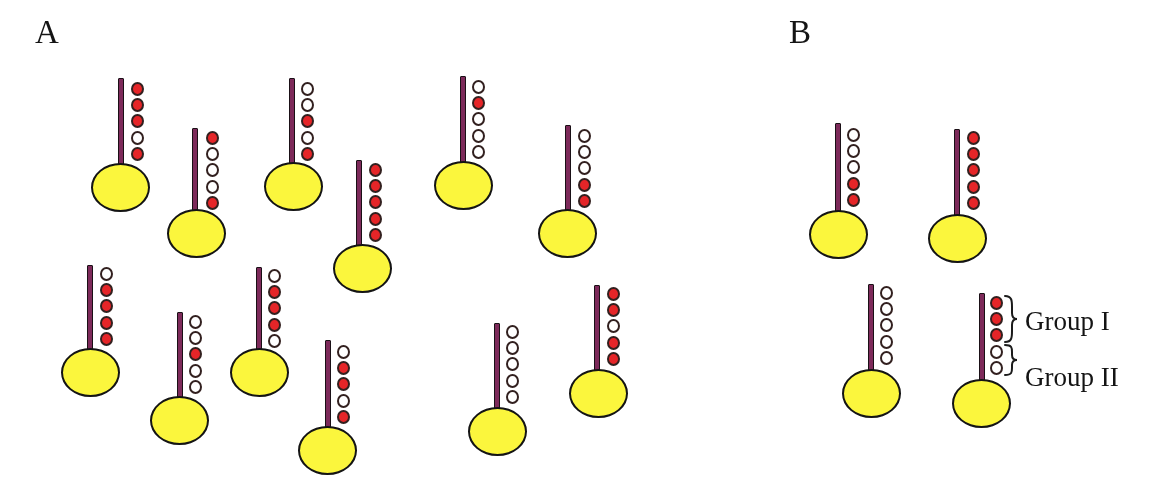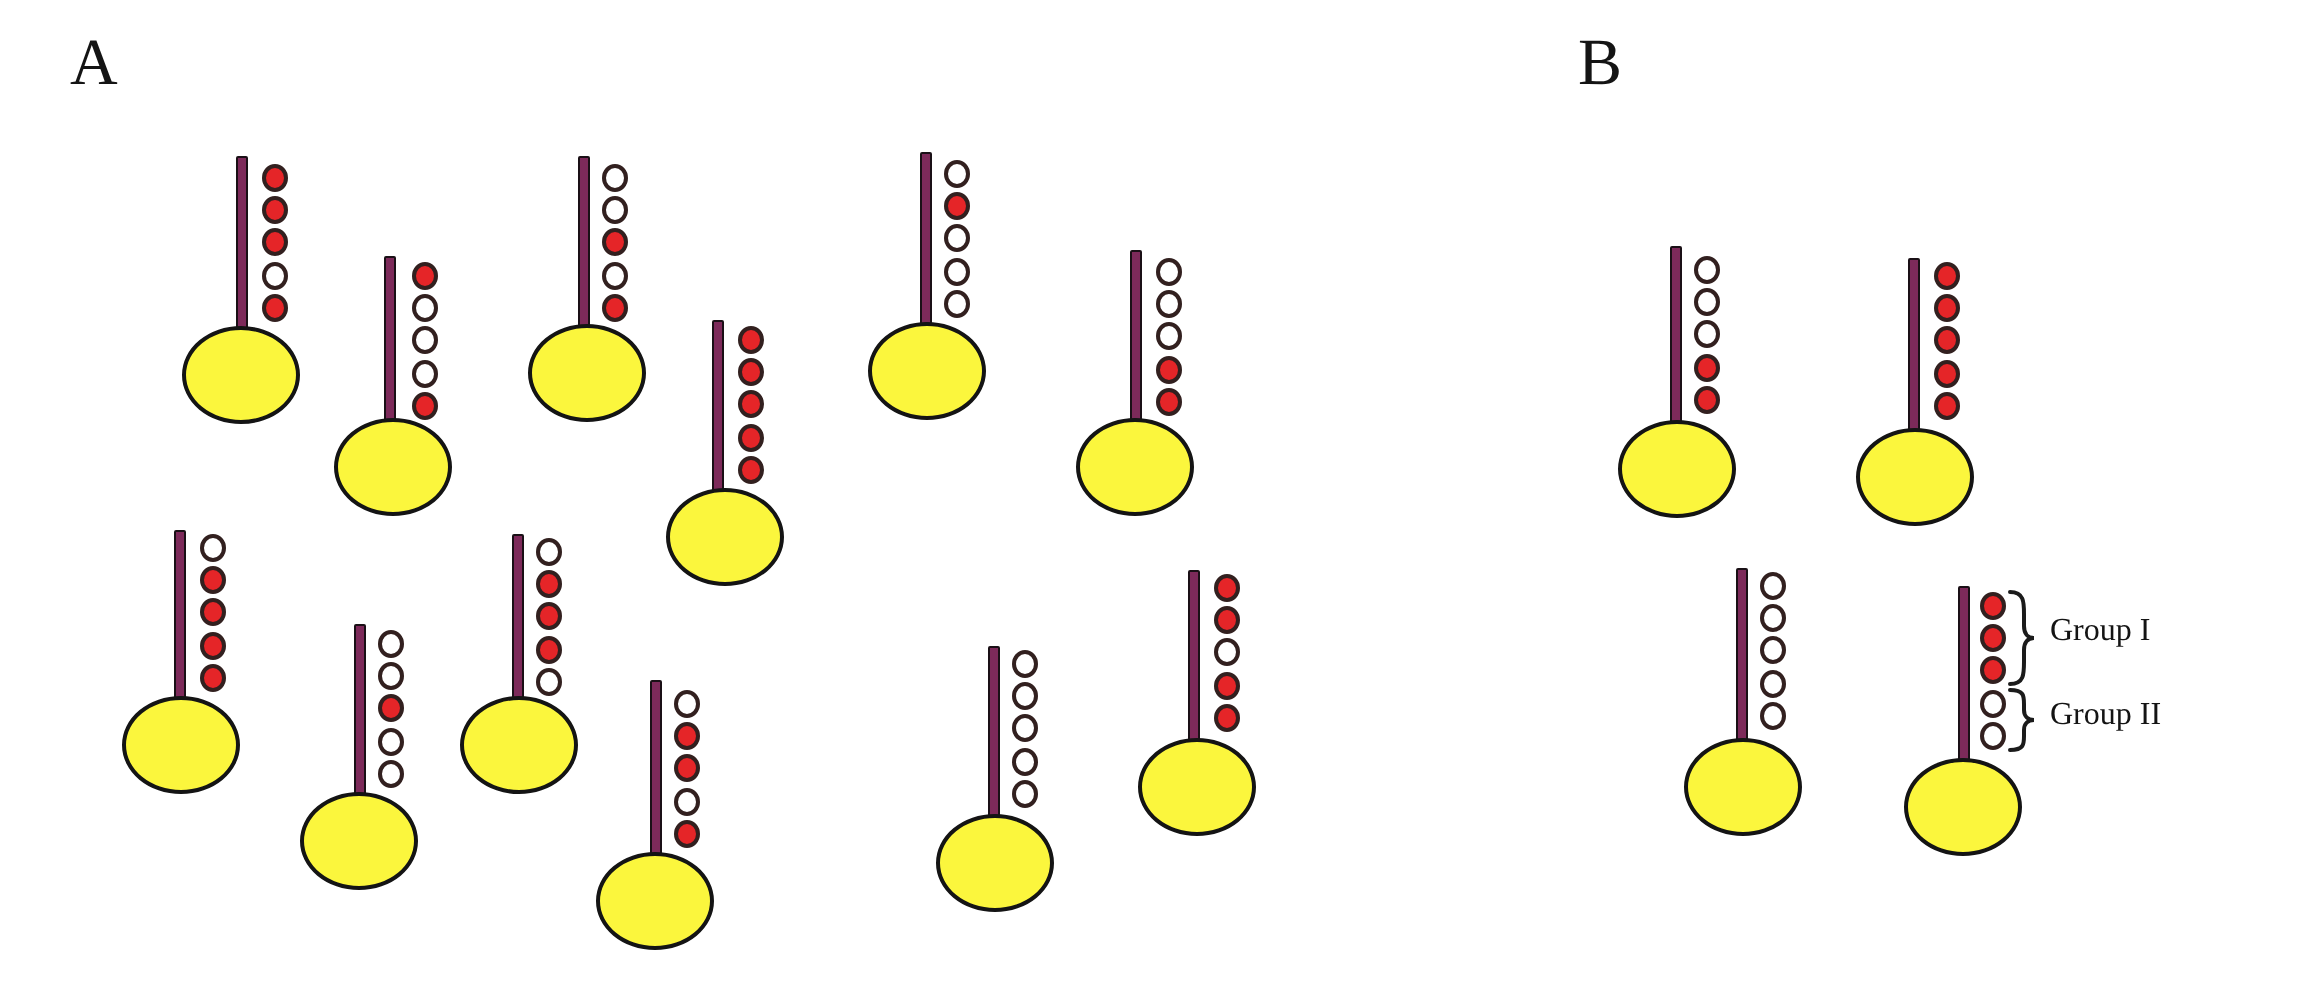--- a/index.html
+++ b/index.html
@@ -63,21 +63,21 @@
   .bead.filled { background: var(--bead-filled-fill, #e52528); }
   .bead.open   { background: var(--bead-open-fill, #ffffff); }
 
   .brace {
     position: absolute;
     overflow: visible;
   }
 
   .group-label {
     position: absolute;
-    font-size: 16px;
+    font-size: 27px;
     line-height: 1;
     white-space: nowrap;
     color: var(--label-color, #161616);
     font-family: "Liberation Serif", "DejaVu Serif", serif;
   }
 </style>
 </head>
 <body>
 
 <div class="figure">
@@ -236,15 +236,15 @@
   <svg class="brace" style="left:1002px; top:294px;" width="16" height="50" viewBox="0 0 16 50">
     <path d="M3,2 C10,2 10,7 10,13 L10,19 C10,23 12,25 15,25 C12,25 10,27 10,31 L10,37 C10,43 10,48 3,48" fill="none" stroke="#1b1b1b" stroke-width="2" stroke-linecap="round"></path>
   </svg>
 
   <span class="group-label" style="left:1025px; top:308px;">Group I</span>
 
   <svg class="brace" style="left:1002px; top:343px;" width="16" height="34" viewBox="0 0 16 34">
     <path d="M3,2 C10,2 10,5 10,9 L10,12 C10,15 12,17 15,17 C12,17 10,19 10,22 L10,25 C10,29 10,32 3,32" fill="none" stroke="#1b1b1b" stroke-width="2" stroke-linecap="round"></path>
   </svg>
 
-  <span class="group-label" style="left:1025px; top:350px;">Group II</span>
+  <span class="group-label" style="left:1025px; top:364px;">Group II</span>
 
 </div>
 
 </body></html>

